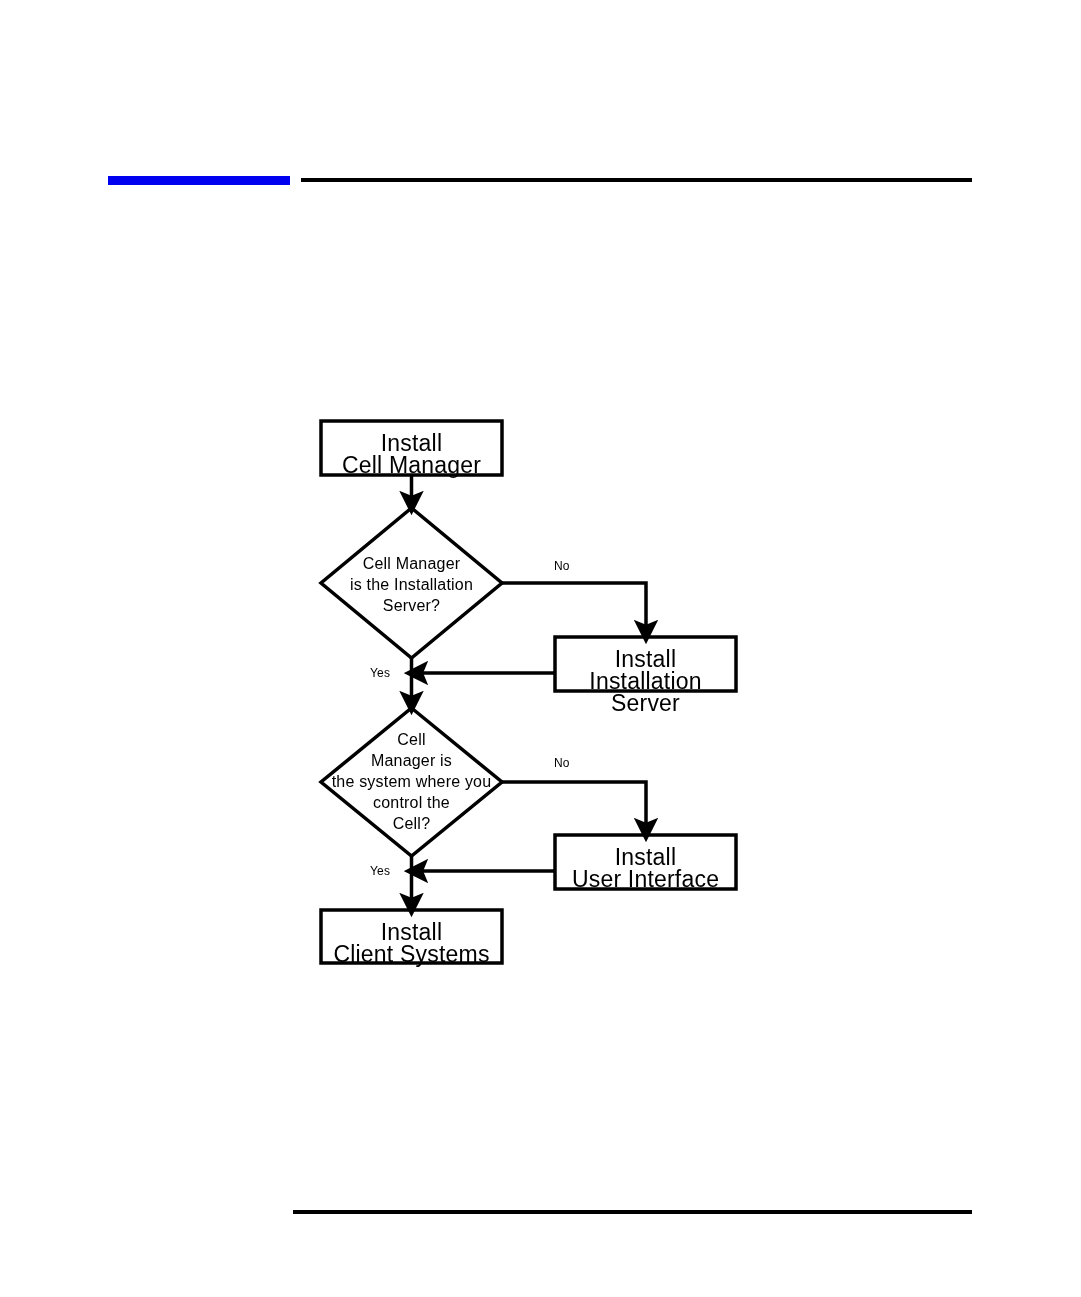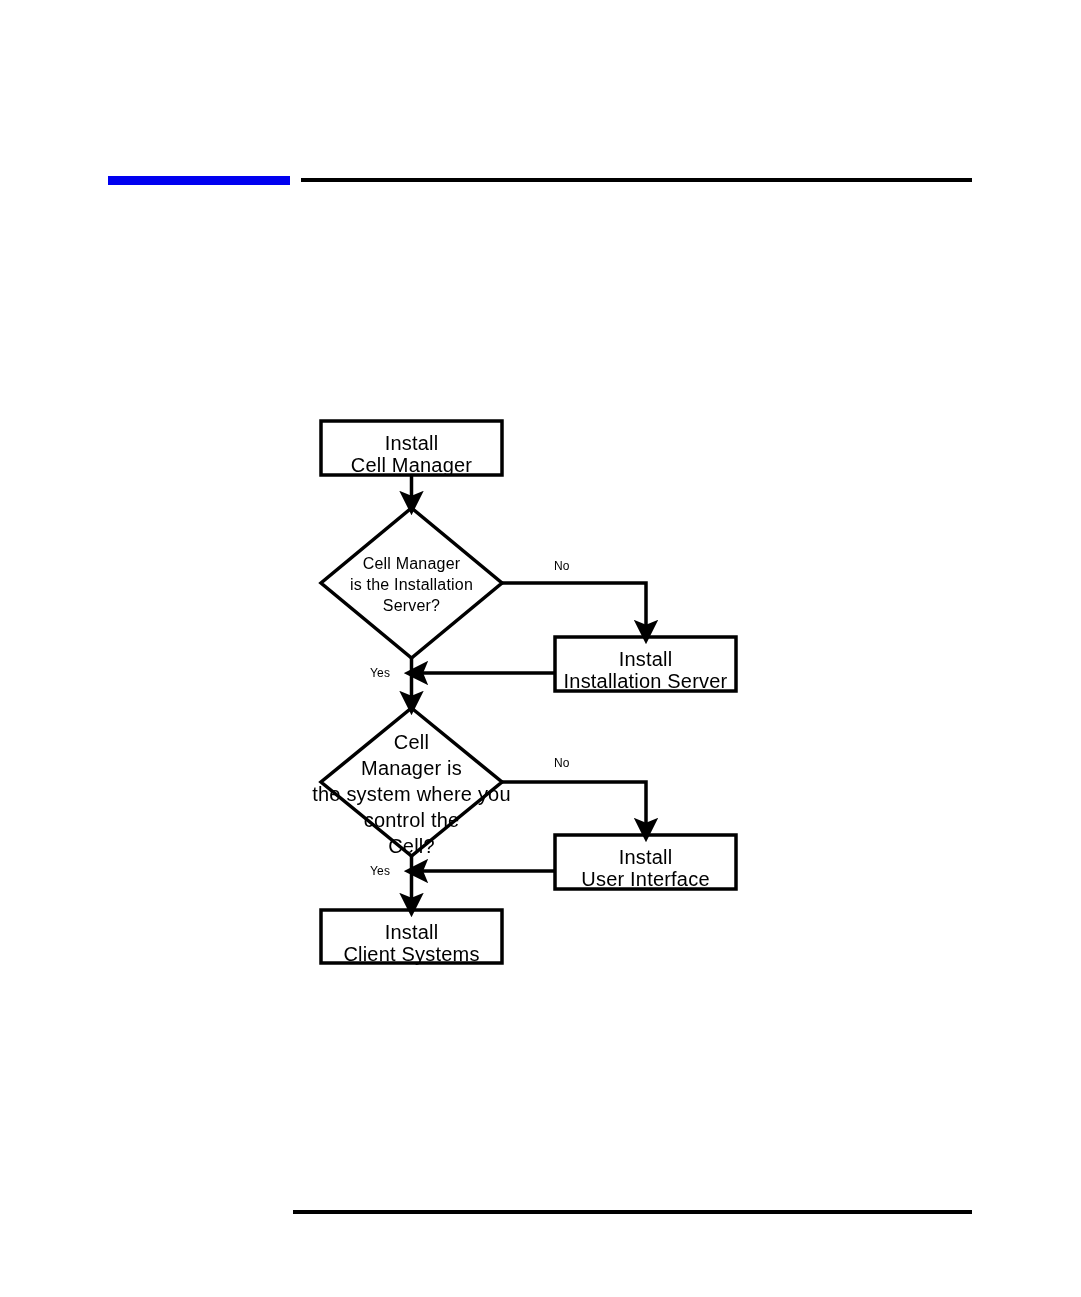--- a/index.html
+++ b/index.html
@@ -63,21 +63,21 @@
     width: 1081px;
     height: 1297px;
     overflow: visible;
   }
 
   .node-text {
     position: absolute;
     text-align: center;
     color: #000000;
     font-family: "Liberation Sans", sans-serif;
-    font-size: 20px;
+    font-size: 23px;
     line-height: 22px;
     letter-spacing: 0.2px;
     white-space: pre-line;
     pointer-events: none;
   }
   .edge-label {
     position: absolute;
     color: #000000;
     font-family: "Liberation Sans", sans-serif;
     font-size: 12px;
@@ -92,21 +92,21 @@
   .box-install-user-interface { left: 554px; top: 846px;  width: 183px; }
   .box-install-client-systems { left: 320px; top: 921px;  width: 183px; }
 
   
   .dia-install-server {
     left: 313px; top: 553px; width: 197px;
     font-size: 16px; line-height: 21px;
   }
   .dia-control-cell {
     left: 303px; top: 729px; width: 217px;
-    font-size: 20px; line-height: 26px;
+    font-size: 16px; line-height: 21px;
   }
 
   
   .lbl-no-1  { left: 554px; top: 556px; }
   .lbl-yes-1 { left: 370px; top: 663px; }
   .lbl-no-2  { left: 554px; top: 753px; }
   .lbl-yes-2 { left: 370px; top: 861px; }
 </style>
 </head>
 <body>

